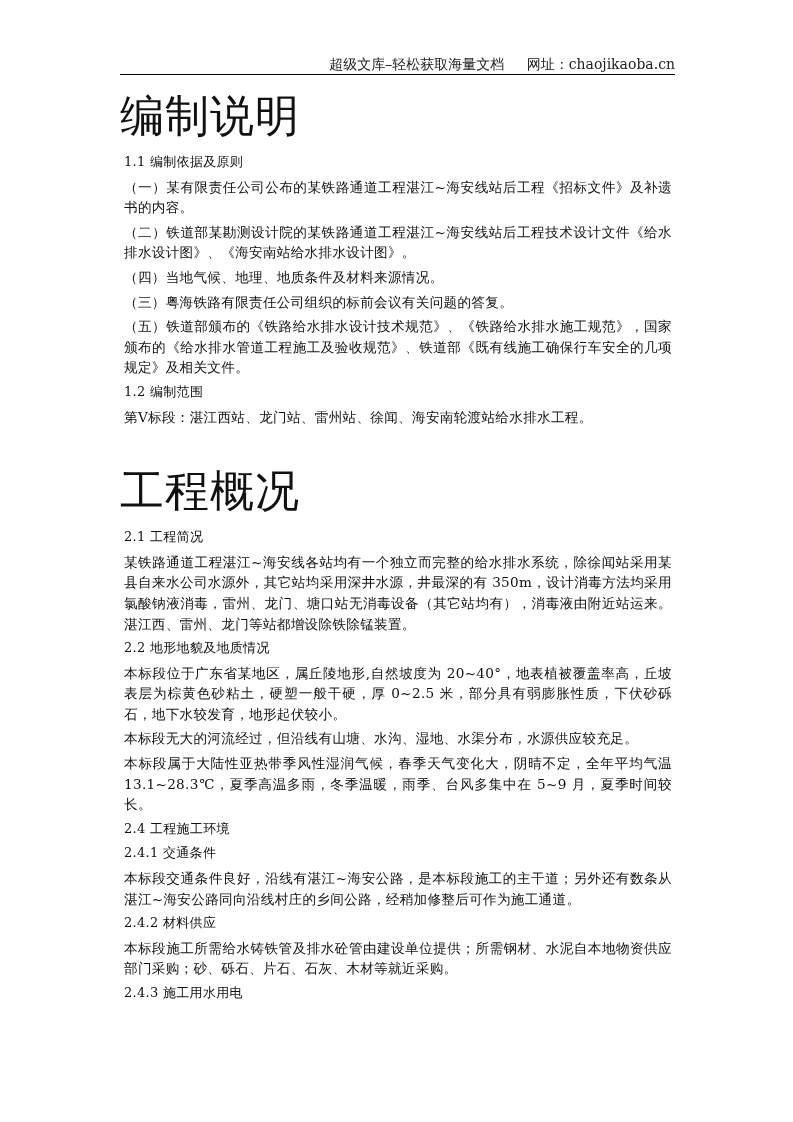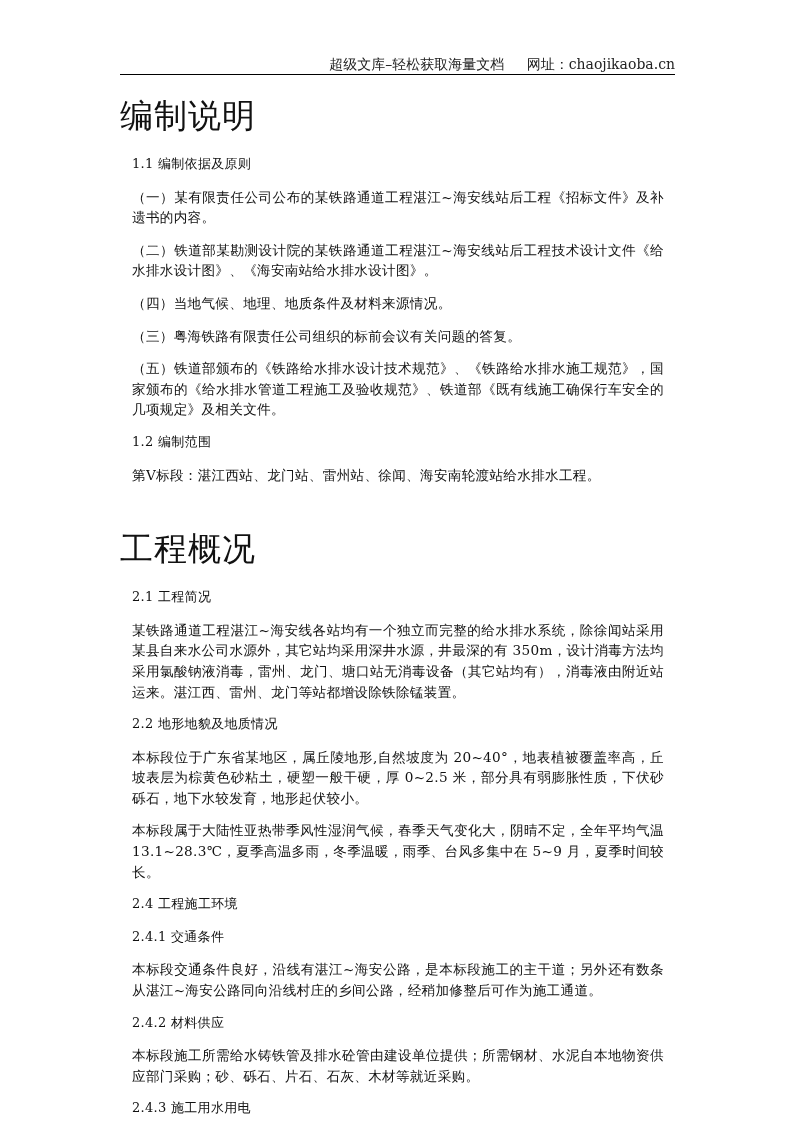--- a/index.html
+++ b/index.html
@@ -4,24 +4,24 @@
 <style>
   html, body { margin: 0; padding: 0; background: #ffffff; }
   body { width: 793px; height: 1122px; position: relative; overflow: hidden;
          font-family: "DejaVu Serif", "Liberation Serif", serif; color: #111; }
   .page-header { position: absolute; left: 120px; top: 56px; width: 555px; height: 18px;
                  border-bottom: 1.3px solid #000; font-size: 14px; text-align: right;
                  line-height: 16px; color: #222; }
   .page-header span { margin-left: 18px; }
   .content { position: absolute; left: 120px; top: 90px; width: 556px; }
   h1 { font-family: "DejaVu Sans", "Liberation Sans", sans-serif; font-weight: normal;
-       font-size: 33px; margin: 0; line-height: 52px; letter-spacing: 1px; }
+       font-size: 44px; margin: 0; line-height: 52px; letter-spacing: 1px; }
   .h1-first { margin-top: 0; margin-bottom: 10px; }
   .h1-second { margin-top: 38px; margin-bottom: 10px; }
-  p { margin: 12px; font-size: 13.6px; line-height: 20.6px; text-align: justify;
+  p { margin: 4px; font-size: 13.6px; line-height: 20.6px; text-align: justify;
       text-align-last: left; letter-spacing: 0.3px; }
   .sec { font-size: 13px; }
 </style>
 </head>
 <body>
 
 <div class="page-header">
   <span>超级文库–轻松获取海量文档</span>
   <span>网址：chaojikaoba.cn</span>
 </div>
@@ -35,20 +35,21 @@
   <p>（三）粤海铁路有限责任公司组织的标前会议有关问题的答复。</p>
   <p>（五）铁道部颁布的《铁路给水排水设计技术规范》、《铁路给水排水施工规范》，国家颁布的《给水排水管道工程施工及验收规范》、铁道部《既有线施工确保行车安全的几项规定》及相关文件。</p>
   <p class="sec">1.2  编制范围</p>
   <p>第Ⅴ标段：湛江西站、龙门站、雷州站、徐闻、海安南轮渡站给水排水工程。</p>
 
   <h1 class="h1-second">工程概况</h1>
   <p class="sec">2.1  工程简况</p>
   <p>某铁路通道工程湛江~海安线各站均有一个独立而完整的给水排水系统，除徐闻站采用某县自来水公司水源外，其它站均采用深井水源，井最深的有 350m，设计消毒方法均采用氯酸钠液消毒，雷州、龙门、塘口站无消毒设备（其它站均有），消毒液由附近站运来。湛江西、雷州、龙门等站都增设除铁除锰装置。</p>
   <p class="sec">2.2  地形地貌及地质情况</p>
   <p>本标段位于广东省某地区，属丘陵地形,自然坡度为 20~40°，地表植被覆盖率高，丘坡表层为棕黄色砂粘土，硬塑一般干硬，厚 0~2.5  米，部分具有弱膨胀性质，下伏砂砾石，地下水较发育，地形起伏较小。</p>
+  <p>本标段无大的河流经过，但沿线有山塘、水沟、湿地、水渠分布，水源供应较充足。</p>
   <p>本标段属于大陆性亚热带季风性湿润气候，春季天气变化大，阴晴不定，全年平均气温 13.1~28.3℃，夏季高温多雨，冬季温暖，雨季、台风多集中在 5~9  月，夏季时间较长。</p>
   <p class="sec">2.4  工程施工环境</p>
   <p class="sec">2.4.1  交通条件</p>
   <p>本标段交通条件良好，沿线有湛江~海安公路，是本标段施工的主干道；另外还有数条从湛江~海安公路同向沿线村庄的乡间公路，经稍加修整后可作为施工通道。</p>
   <p class="sec">2.4.2  材料供应</p>
   <p>本标段施工所需给水铸铁管及排水砼管由建设单位提供；所需钢材、水泥自本地物资供应部门采购；砂、砾石、片石、石灰、木材等就近采购。</p>
   <p class="sec">2.4.3  施工用水用电</p>
 </div>
 
 </body></html>

